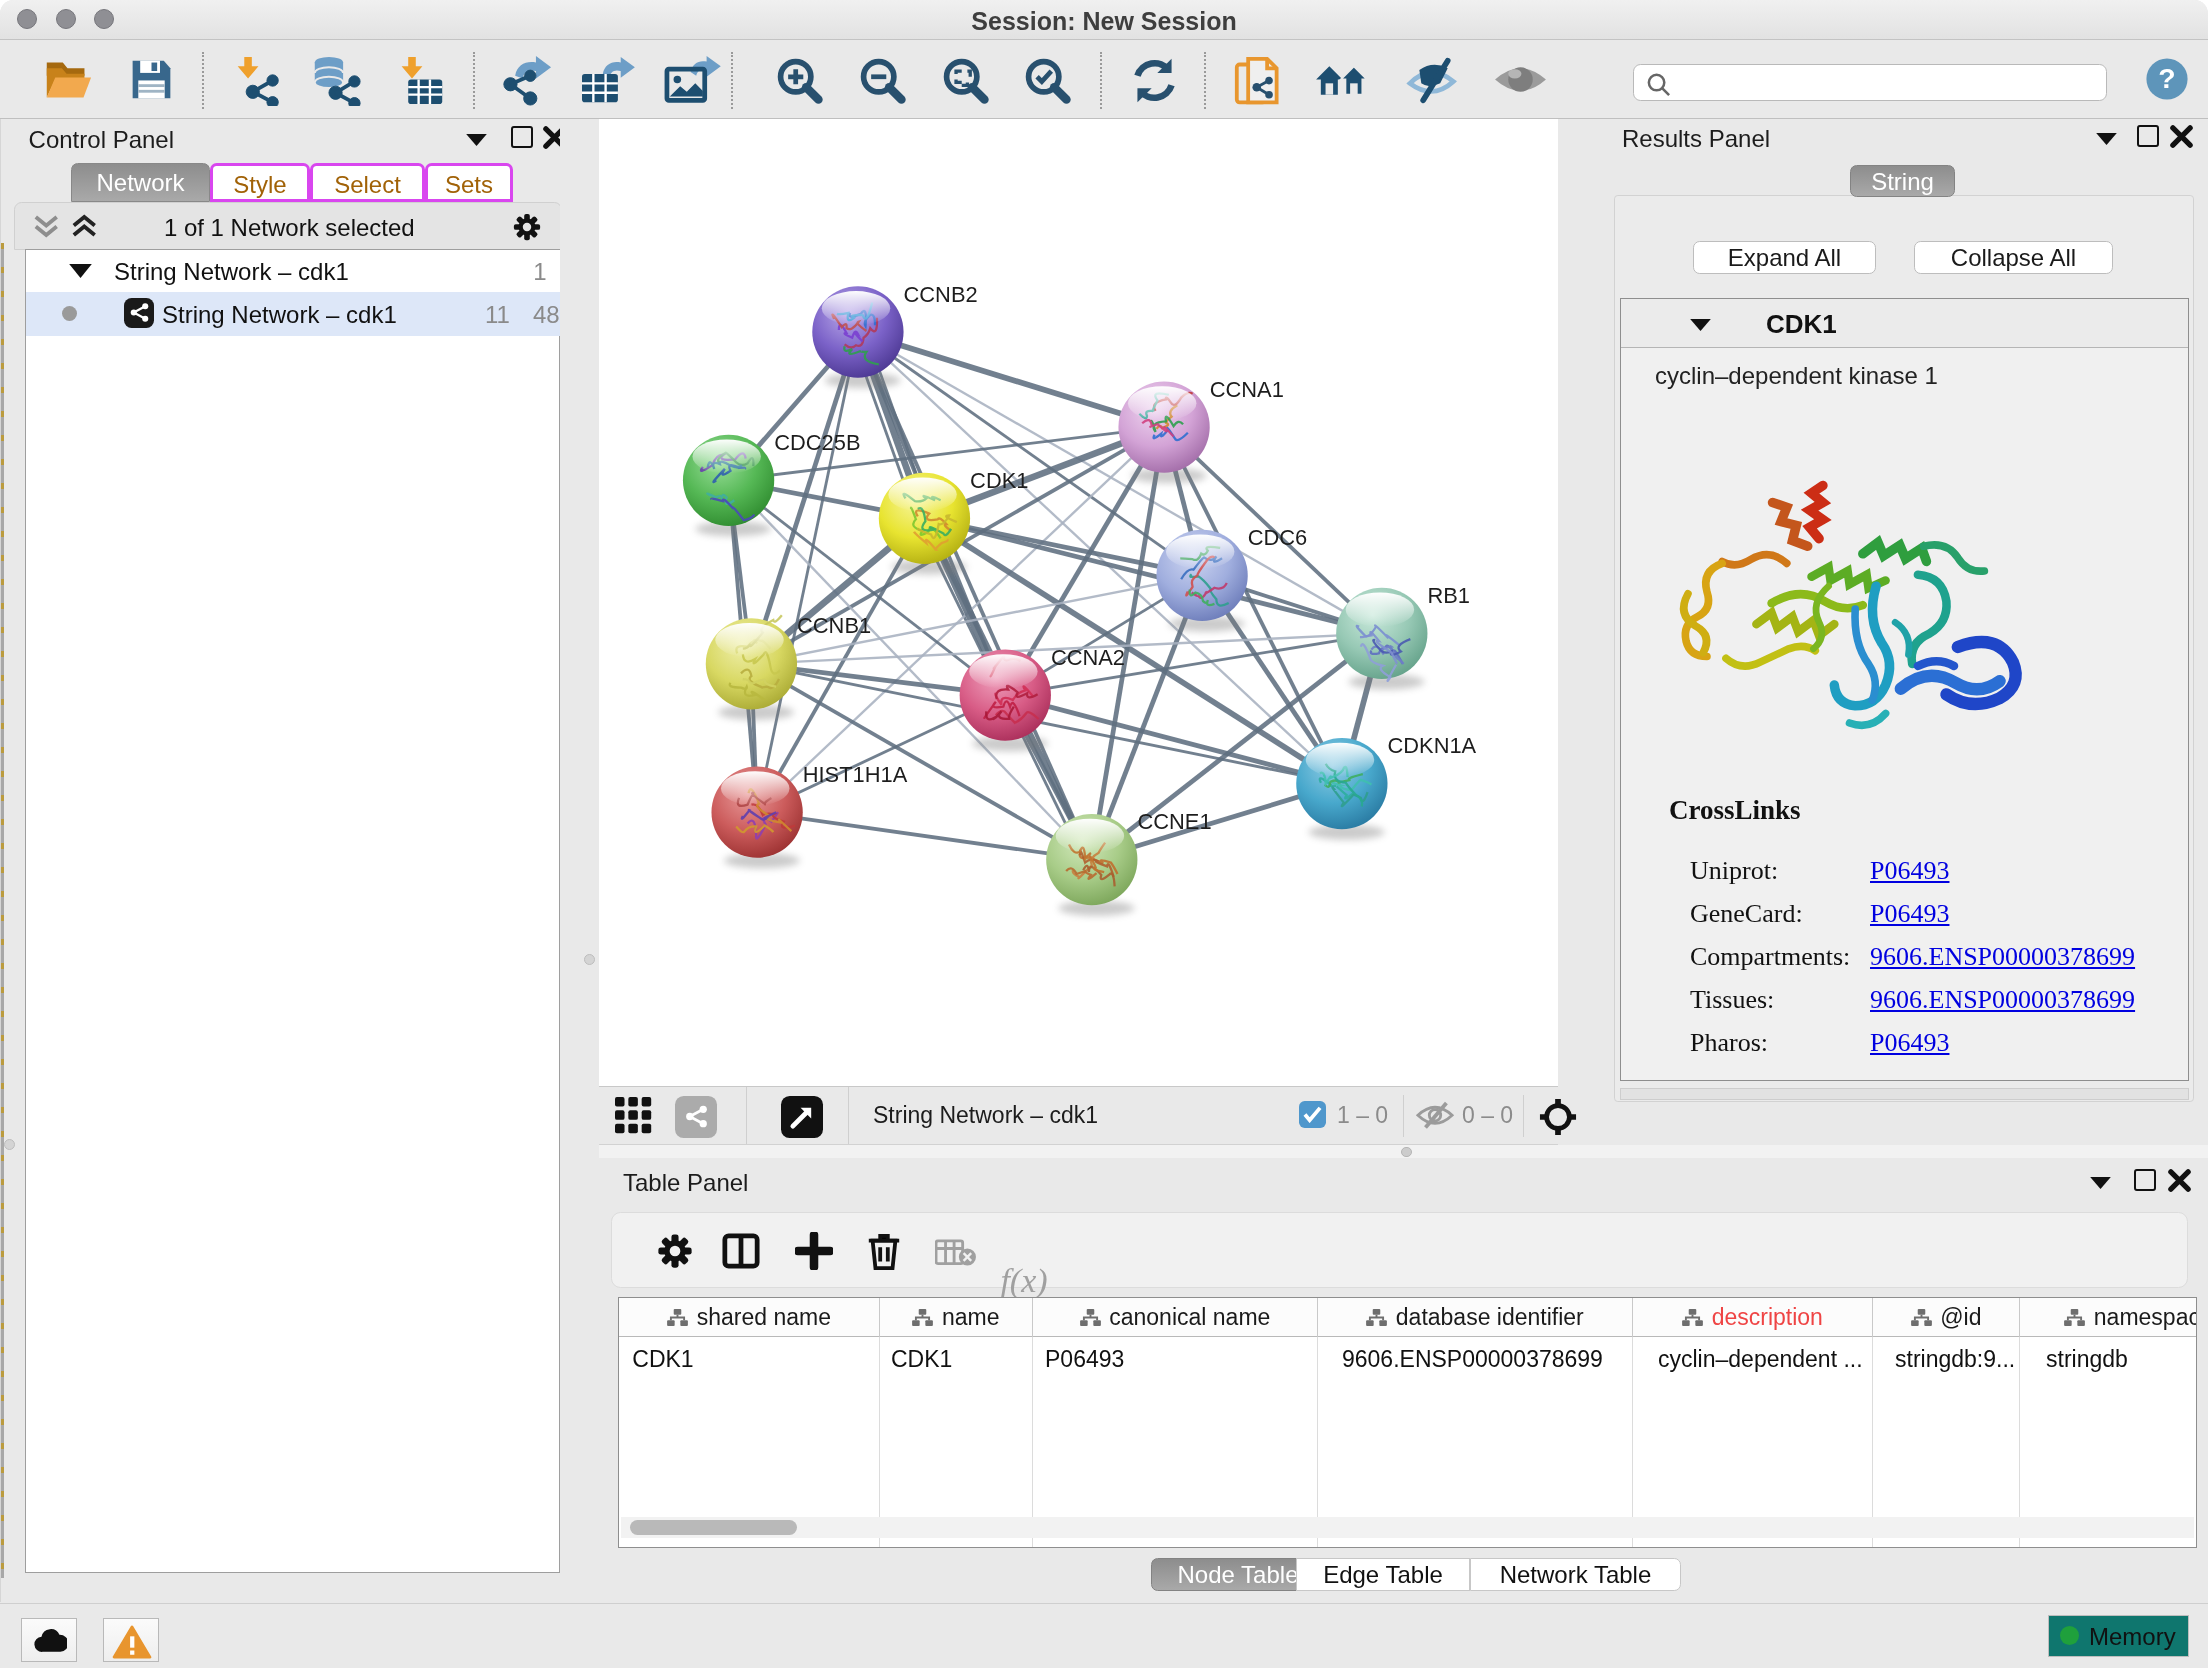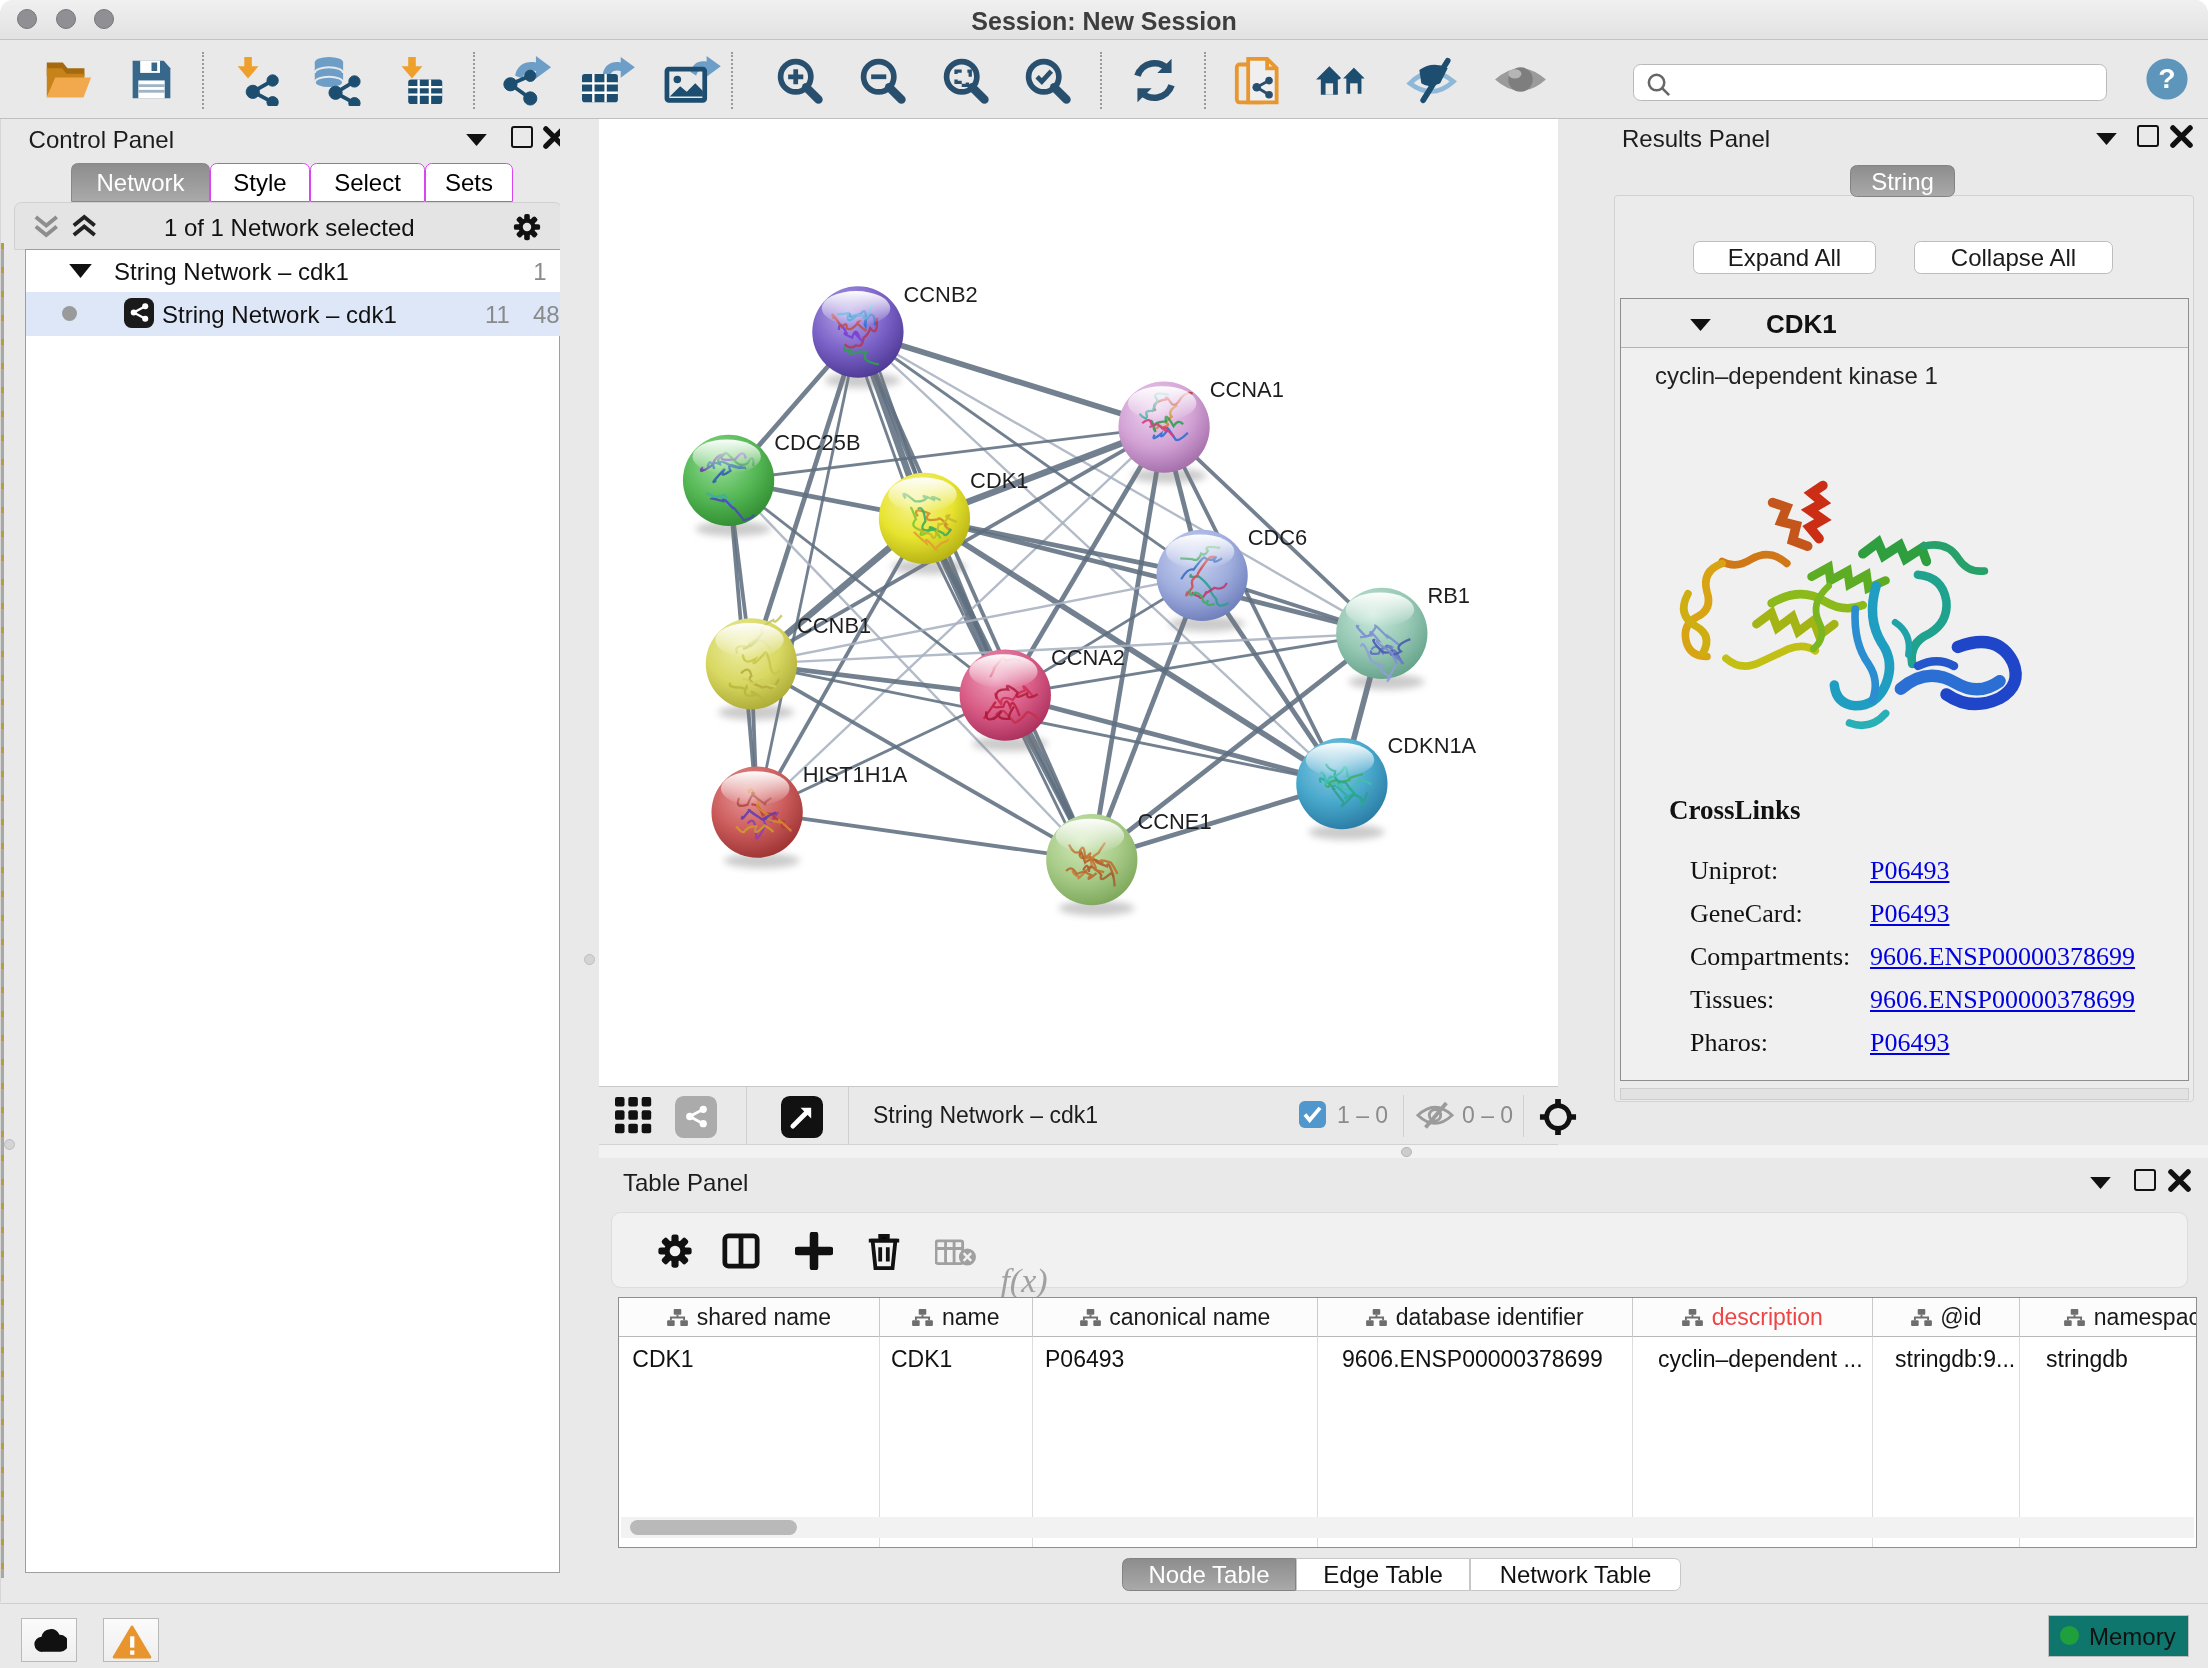--- a/index.html
+++ b/index.html
@@ -13,21 +13,21 @@
 
 #toolbar { position:absolute; left:0; top:41px; width:2208px; height:78px; background:#e9e9e9; border-bottom:1px solid #bfbfbf; }
 .tbi { position:absolute; top:14.3px; }
 .tbsep { position:absolute; top:10.5px; height:57px; width:0; border-left:2.9px dotted #9a9a9a; }
 #searchbox { position:absolute; left:1633px; top:23px; width:474px; height:37px; background:#ffffff; border:1.9px solid #b9b9b9; border-radius:7.6px; }
 
 .phead { position:absolute; font-size:24px; color:#1c1c1c; }
 .pctl { position:absolute; }
 
 #cpanel { position:absolute; left:0; top:119px; width:599px; height:1483px; background:#e9e9e9; border-left:1px solid #d6d6d6;}
-.tab { position:absolute; top:44px; height:39px; background:#ffffff; border:1px solid #d946ef; color:#000000; font-size:24px; text-align:center; line-height:37px; border-radius:6.7px 6.7px 0 0; }
+.tab { position:absolute; top:44px; height:39px; background:#ffffff; border:3px solid #d946ef; color:#a16207; font-size:24px; text-align:center; line-height:37px; border-radius:6.7px 6.7px 0 0; }
 .tabsel { background:linear-gradient(#8d8d8d,#a9a9a9); color:#fff; border:1px solid #888; }
 #cpsub { position:absolute; left:13.3px; top:83px; width:548px; height:48px; background:#e4e4e4; border:1px solid #d0d0d0; border-radius:7.6px 7.6px 0 0;}
 #cplist { position:absolute; left:24px; top:130px; width:535px; height:1324px; background:#ffffff; border:1px solid #9e9e9e; }
 
 #netview { position:absolute; left:599px; top:119px; width:959px; height:967px; background:#ffffff; }
 #netbar { position:absolute; left:599px; top:1086px; width:959px; height:59px; background:#e9e9e9; border-top:1px solid #c8c8c8; border-bottom:1px solid #d2d2d2;}
 #hsplit { position:absolute; left:599px; top:1145px; width:1609px; height:13.3px; background:#f2f2f2; }
 
 #rpanel { position:absolute; left:1580px; top:119px; width:629px; height:1026px; background:#e9e9e9; }
 
@@ -739,21 +739,21 @@
       <div style="position:absolute;left:272px;top:48px;font-size:23px;color:#111;">CDK1</div>
       <div style="position:absolute;left:426px;top:48px;font-size:23px;color:#111;">P06493</div>
       <div style="position:absolute;left:723px;top:48px;font-size:23px;color:#111;">9606.ENSP00000378699</div>
       <div style="position:absolute;left:1039px;top:48px;font-size:23px;color:#111;">cyclin–dependent ...</div>
       <div style="position:absolute;left:1276px;top:48px;font-size:23px;color:#111;">stringdb:9...</div>
       <div style="position:absolute;left:1427px;top:48px;font-size:23px;color:#111;">stringdb</div>
       <div style="position:absolute;left:1.9px;top:219px;width:1573px;height:21px;background:#f2f2f2;">
         <div style="position:absolute;left:9.5px;top:2.9px;width:167px;height:15px;background:#b9b9b9;border-radius:7.6px;"></div>
       </div>
     </div>
-    <div style="position:absolute;left:523px;top:400px;width:174px;height:33px;background:linear-gradient(#8d8d8d,#a9a9a9);border:1px solid #838383;border-radius:6.7px 0 0 6.7px;color:#fff;font-size:24px;text-align:center;line-height:32px;">Node Table</div>
+    <div style="position:absolute;left:552px;top:400px;width:174px;height:33px;background:linear-gradient(#8d8d8d,#a9a9a9);border:1px solid #838383;border-radius:6.7px 0 0 6.7px;color:#fff;font-size:24px;text-align:center;line-height:32px;">Node Table</div>
     <div style="position:absolute;left:697px;top:400px;width:174px;height:33px;background:#ffffff;border:1px solid #c7c7c7;color:#111;font-size:24px;text-align:center;line-height:32px;">Edge Table</div>
     <div style="position:absolute;left:871px;top:400px;width:211px;height:33px;background:#ffffff;border:1px solid #c7c7c7;border-radius:0 6.7px 6.7px 0;color:#111;font-size:24px;text-align:center;line-height:32px;">Network Table</div>
   </div>
   <div id="statusbar">
     <div class="sbtn" style="left:21px;">
       <svg style="position:absolute;left:10.5px;top:8.6px" width="34" height="26" viewBox="0 0 36 27">
         <path d="M10 25 a8 8 0 0 1 -1 -16 a10 10 0 0 1 19 -2 a7 7 0 0 1 1 18 z" fill="#111"></path>
       </svg>
     </div>
     <div class="sbtn" style="left:103px;">

